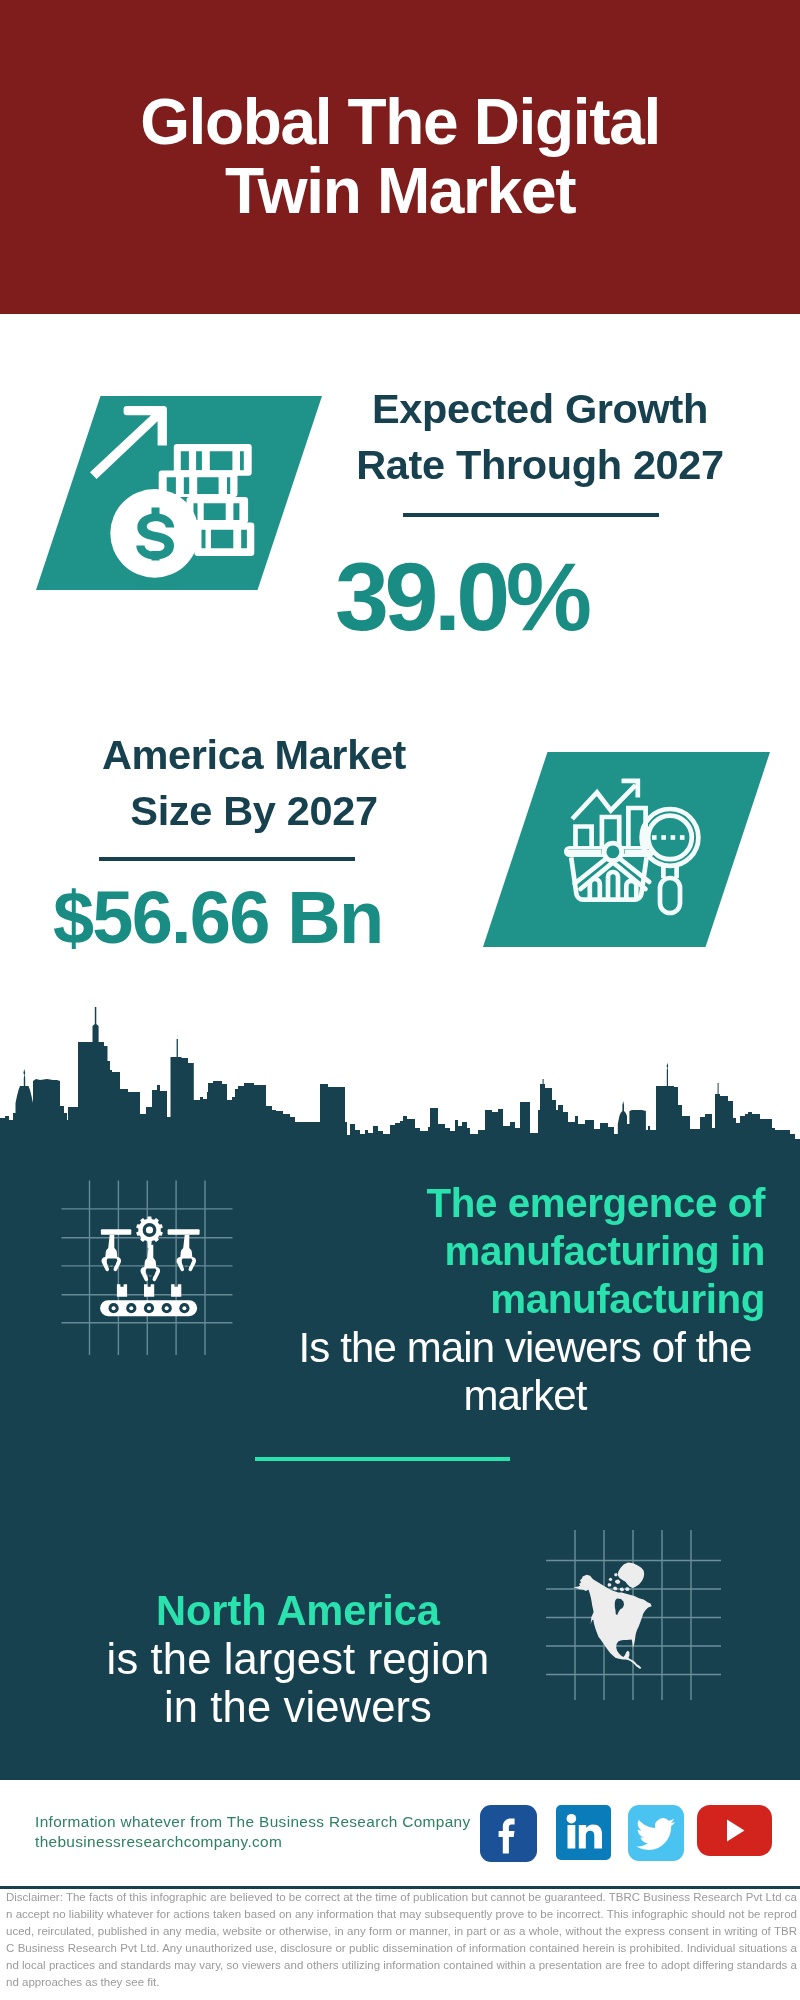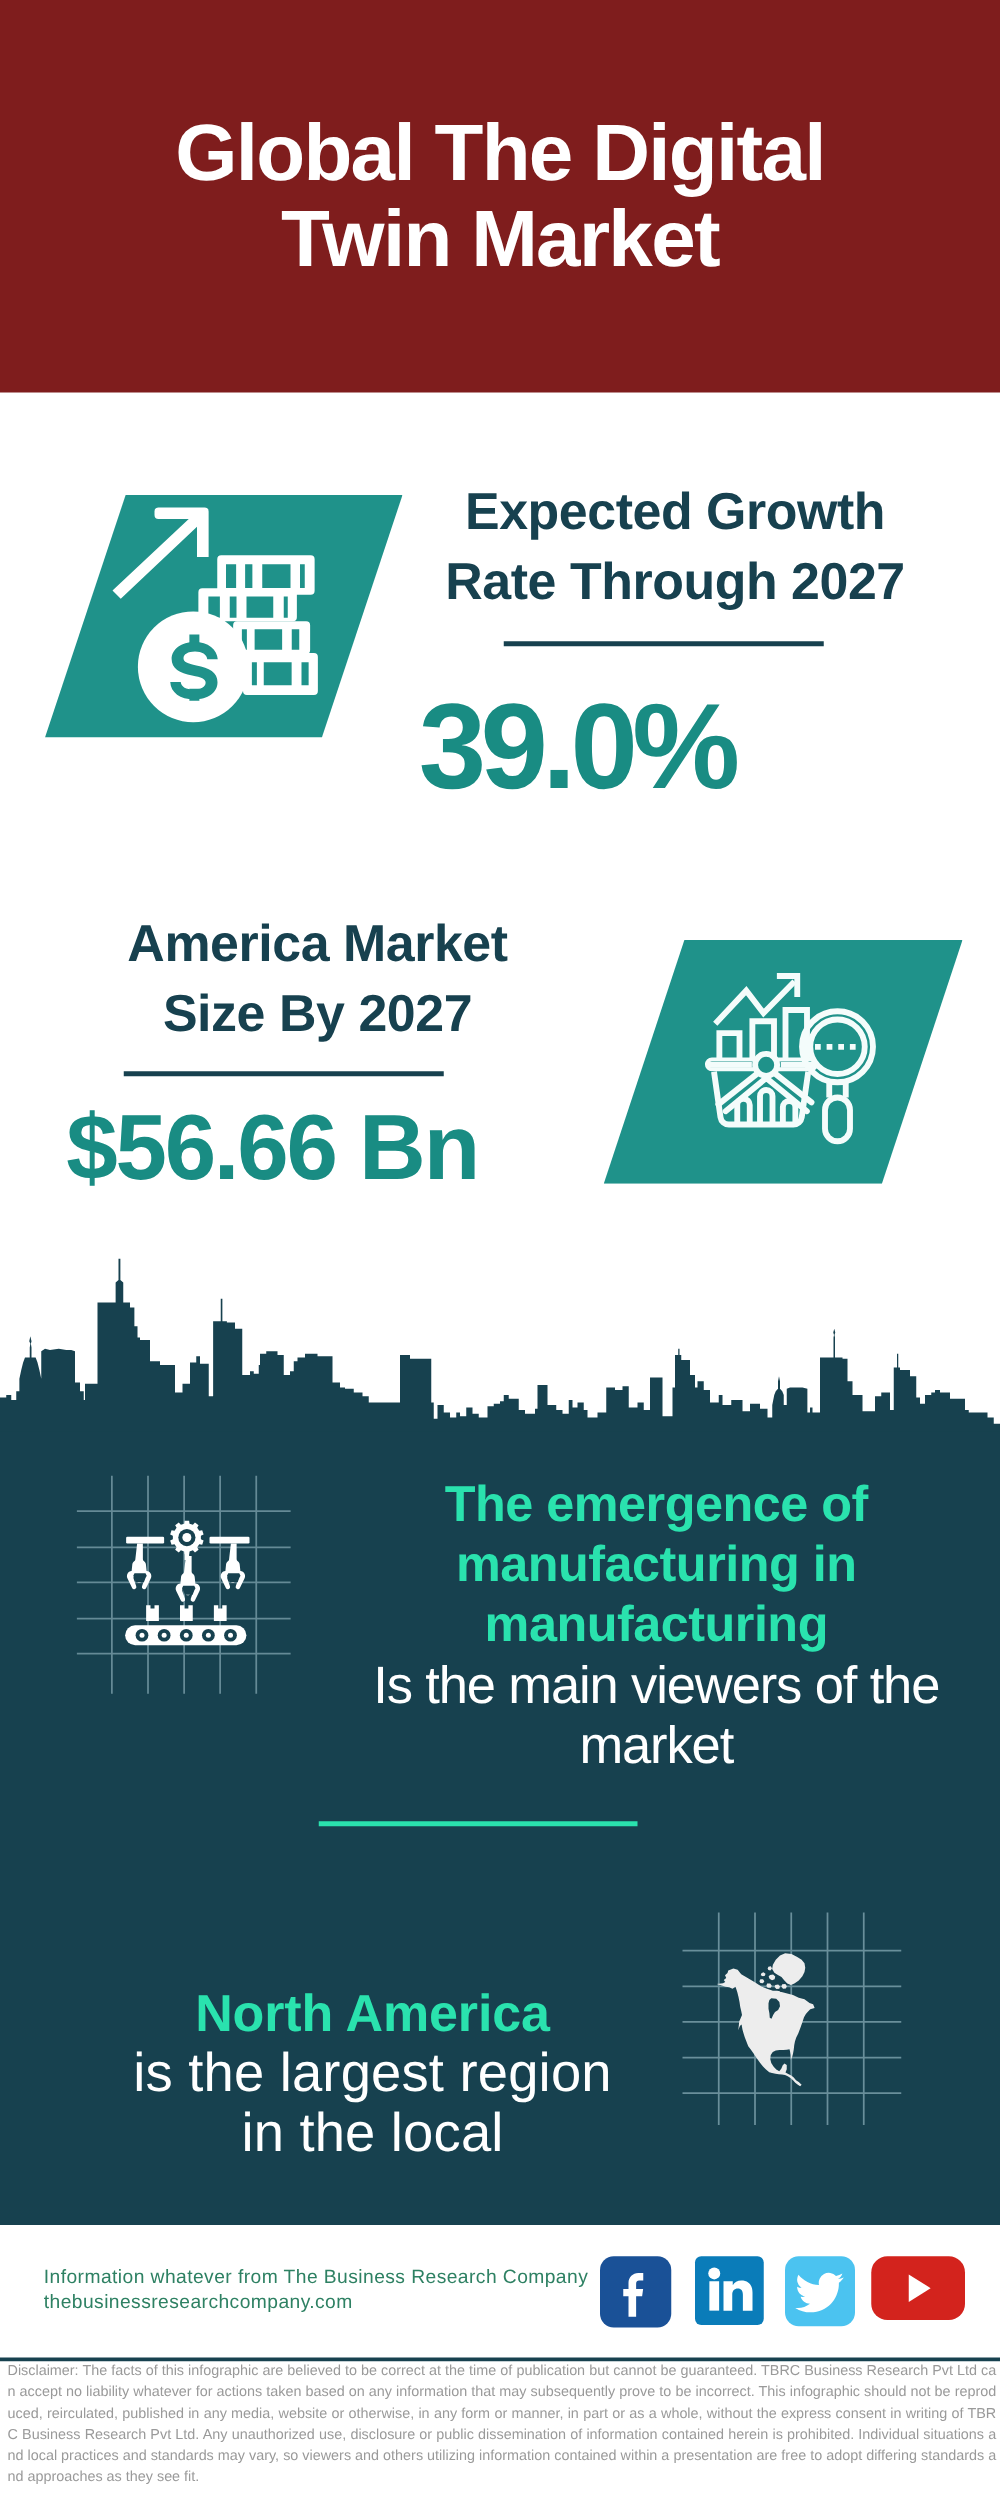--- a/index.html
+++ b/index.html
@@ -133,37 +133,37 @@
     </svg>
   </div>
 
   <svg class="city" width="800" height="160" viewBox="0 0 800 160" style="left:0;top:1000px;">
     <path transform="translate(0,-1000)" d="M0,1160L0,1118L5,1118L5,1116L9,1116L9,1120L13,1120L13,1113L15.5,1113L15.5,1103L17,1096L18.5,1090L20,1086L23.8,1086L23.8,1078L24.3,1075L23.4,1073L24.3,1069L25.2,1073L24.7,1075L25.2,1078L25.2,1086L28.5,1086L30,1090L31.5,1096L33,1103L33,1081L36,1079L40,1080L47,1079L53,1080L57,1080L60,1081L60,1106L64,1106L64,1113L67,1113L67,1120L68,1120L68,1107L78,1107L78,1042L86,1042L92.5,1042L92.5,1026L94.8,1024L94.8,1007L96.3,1007L96.3,1024L98.6,1026L98.6,1042L101,1042L104,1042L104,1046L107.5,1046L107.5,1061L110,1061L110,1070L112,1070L112,1072L120,1072L120,1089L128,1089L128,1092L140,1092L140,1114L146,1114L146,1107L152,1107L152,1090L157,1090L157,1085L160,1085L160,1091L167,1091L167,1117L170.5,1117L170.5,1057L176.6,1057L176.6,1039L177.9,1039L177.9,1057L181.5,1057L181.5,1058L188,1058L188,1063L193.8,1063L193.8,1100L200,1100L200,1097L203,1097L203,1099L207,1099L207,1092L208,1092L208,1083L213,1083L213,1081L222,1081L222,1084L227,1084L227,1100L232,1100L232,1097L235,1097L235,1089L238,1089L238,1086L244,1086L244,1083L254,1083L254,1085L266,1085L266,1106L272,1106L272,1110L276,1110L276,1111L283,1111L283,1114L290,1114L290,1117L295,1117L295,1122L320,1122L320,1084L328,1084L328,1087L345,1087L345,1122L347,1122L347,1135L350,1135L350,1124L355,1124L355,1130L360,1130L360,1134L365,1134L365,1130L368,1130L368,1133L373,1133L373,1126L378,1126L378,1131L383,1131L383,1134L390,1134L390,1125L395,1125L395,1123L400,1123L400,1121L403,1121L403,1116L407,1116L407,1119L415,1119L415,1128L420,1128L420,1131L428,1131L428,1127L430,1127L430,1108L438,1108L438,1124L445,1124L445,1128L450,1128L450,1131L455,1131L455,1120L458,1120L458,1126L462,1126L462,1122L467,1122L467,1128L470,1128L470,1134L478,1134L478,1130L485,1130L485,1110L492,1110L492,1112L498,1112L498,1109L503,1109L503,1126L510,1126L510,1122L515,1122L515,1128L520,1128L520,1102L530,1102L530,1133L538,1133L538,1110L540,1110L540,1084L542.6,1084L542.6,1079L543.6,1079L543.6,1084L545,1084L545,1088L552,1088L552,1100L556,1100L556,1110L558,1110L558,1105L563,1105L563,1112L568,1112L568,1122L575,1122L575,1116L578,1116L578,1124L585,1124L585,1120L594,1120L594,1129L600,1129L600,1123L608,1123L608,1127L614,1127L614,1134L617.8,1134L617.8,1124L619.4,1116L620.6,1113L622.4,1111L622.4,1105L623.2,1101L624,1105L624,1111L625.8,1113L627,1116L627,1124L629.4,1124L629.4,1111L632,1110L637,1110L642,1110L645.9,1111L645.9,1130L648,1130L648,1126L650,1126L650,1130L656,1130L656,1086L663,1086L666.8,1086L666.8,1070L667.2,1068L666.6,1066L667.4,1063L668.2,1066L667.6,1068L668,1070L668,1086L672,1086L674,1086L674,1087L678,1087L678,1105L682,1105L682,1116L690,1116L690,1129L700,1129L700,1117L705,1117L705,1114L712,1114L712,1128L715,1128L715,1094L717.6,1094L717.6,1083L718.6,1083L718.6,1094L720,1094L720,1096L728,1096L728,1101L733,1101L733,1118L736,1118L736,1123L740,1123L740,1116L745,1116L745,1114L748,1114L748,1112L752,1112L752,1114L760,1114L760,1119L772,1119L772,1128L775,1128L775,1130L790,1130L790,1134L795,1134L795,1139L800,1139L800,1160Z" fill="#17414F"></path>
   </svg>
 
   <div class="dark"></div>
 
   <div class="block-text" style="left:285px;top:1180px;width:480px;">
-    <div class="hl" style="font-size:40.3px;letter-spacing:-0.4px;line-height:48px;">
+    <div class="hl" style="font-size:40.3px;letter-spacing:-0.4px;line-height:48px;text-align:right;">
       <div>The emergence of</div>
       <div>manufacturing in</div>
       <div>manufacturing</div>
     </div>
     <div class="pl" style="font-size:42px;letter-spacing:-0.9px;line-height:48px;">
       <div>Is the main viewers of the</div>
       <div>market</div>
     </div>
   </div>
   <div class="dark-rule" style="left:255px;top:1457px;width:255px;"></div>
 
   <div class="block-text" style="left:58px;top:1539px;width:480px;">
     <div class="hl" style="font-size:41.6px;letter-spacing:-0.1px;line-height:48px;margin-top:48px;">North America</div>
     <div class="pl" style="font-size:43.5px;letter-spacing:0.15px;line-height:48px;">
       <div>is the largest region</div>
-      <div>in the local</div>
+      <div>in the viewers</div>
     </div>
   </div>
 
   <svg style="position:absolute;left:540px;top:1520px;" width="185" height="180" viewBox="540 1520 185 180">
     <g stroke="#7FA3AE" stroke-width="1.4" opacity="0.8">
       <path d="M575,1530 V1700 M604,1530 V1700 M633,1530 V1700 M662,1530 V1700 M691,1530 V1700"></path>
       <path d="M546,1560.5 H721 M546,1589 H721 M546,1617.5 H721 M546,1646 H721 M546,1674.5 H721"></path>
     </g>
     <g>
       <path d="M582.6,1576.4L586.7,1574.7L590.1,1575.8L593.0,1579.3L598.8,1582.7L604.5,1586.2L609.1,1589.1L613.1,1590.8L618.3,1592.5L621.8,1592.5L625.2,1593.6L629.8,1594.8L634.4,1595.9L639.0,1598.2L643.6,1599.4L647.6,1602.3L650.5,1603.4L651.7,1606.3L648.2,1607.4L645.9,1609.7L644.7,1611.2L643.2,1613.8L641.9,1617.7L640.2,1622.6L638.6,1626.7L637.0,1630.0L636.0,1633.0L635.4,1636.0L635.0,1639.5L634.4,1643.0L633.6,1646.0L632.6,1647.6L632.6,1644.0L632.0,1641.0L631.6,1639.4L629.4,1639.8L626.6,1640.0L623.6,1640.0L620.6,1640.4L618.2,1641.6L616.6,1644.0L616.2,1647.2L617.0,1650.4L618.8,1653.2L621.0,1655.6L623.4,1657.0L625.0,1655.0L626.2,1652.2L627.6,1650.8L629.4,1652.0L629.4,1655.4L628.4,1658.0L630.6,1659.2L633.0,1660.4L635.0,1662.0L636.8,1664.2L639.0,1665.6L641.3,1667.8L640.1,1668.9L638.0,1667.6L636.2,1666.2L634.4,1664.2L632.4,1662.4L630.2,1661.0L628.0,1660.0L625.6,1659.6L623.0,1659.4L620.4,1659.0L617.6,1658.4L615.4,1657.8L612.8,1655.6L610.4,1653.2L608.0,1650.2L605.4,1646.6L603.0,1643.0L600.6,1639.6L598.6,1636.9L597.2,1633.4L595.8,1629.8L594.8,1626.6L594.0,1623.8L593.6,1621.6L593.4,1620.4L593.4,1619.6L592.0,1620.6L591.2,1622.6L590.6,1624.2L591.0,1620.8L591.4,1617.0L592.6,1614.4L593.6,1612.0L593.0,1609.0L592.2,1605.6L591.6,1601.6L590.8,1597.6L589.8,1593.6L588.4,1589.4L586.0,1591.0L583.4,1589.8L580.6,1589.4L573.4,1587.2L578.4,1586.6L580.2,1585.6L579.0,1584.0L581.0,1582.4L580.0,1580.2L582.0,1578.4ZM624.0,1564.3L620.6,1567.8L618.3,1571.8L617.7,1575.2L619.5,1578.1L622.3,1579.9L625.2,1581.6L627.5,1584.4L629.8,1586.8L632.7,1587.9L635.5,1586.8L639.0,1584.4L641.9,1581.0L643.6,1577.5L644.2,1574.1L643.6,1570.6L641.3,1567.8L637.8,1565.5L633.2,1563.2L628.1,1562.6ZM609.1,1578.5L610.7,1577.7L612.4,1578.9L611.9,1580.6L610.3,1581.0L608.6,1580.1ZM614.7,1573.4L616.7,1573.0L617.6,1574.7L616.3,1576.4L614.7,1575.9L614.1,1574.7ZM616.0,1580.0L618.5,1579.6L620.2,1581.2L619.7,1583.3L617.6,1584.1L615.6,1582.9L614.9,1581.2ZM608.3,1583.3L610.4,1583.3L611.5,1585.0L610.4,1586.6L608.3,1586.4L607.5,1585.0ZM613.7,1586.8L616.2,1586.8L617.4,1588.5L616.6,1590.2L614.1,1590.2L613.1,1588.5ZM620.2,1587.9L622.6,1587.5L624.0,1589.2L623.4,1591.0L621.1,1591.2L619.7,1589.5ZM625.8,1587.4L628.3,1587.2L629.5,1588.9L628.7,1590.7L626.4,1590.9L625.1,1589.2ZM621.3,1593.1L623.7,1592.9L625.4,1594.3L624.7,1595.9L622.2,1596.2L620.8,1594.7Z" fill="#EDEDED"></path>

